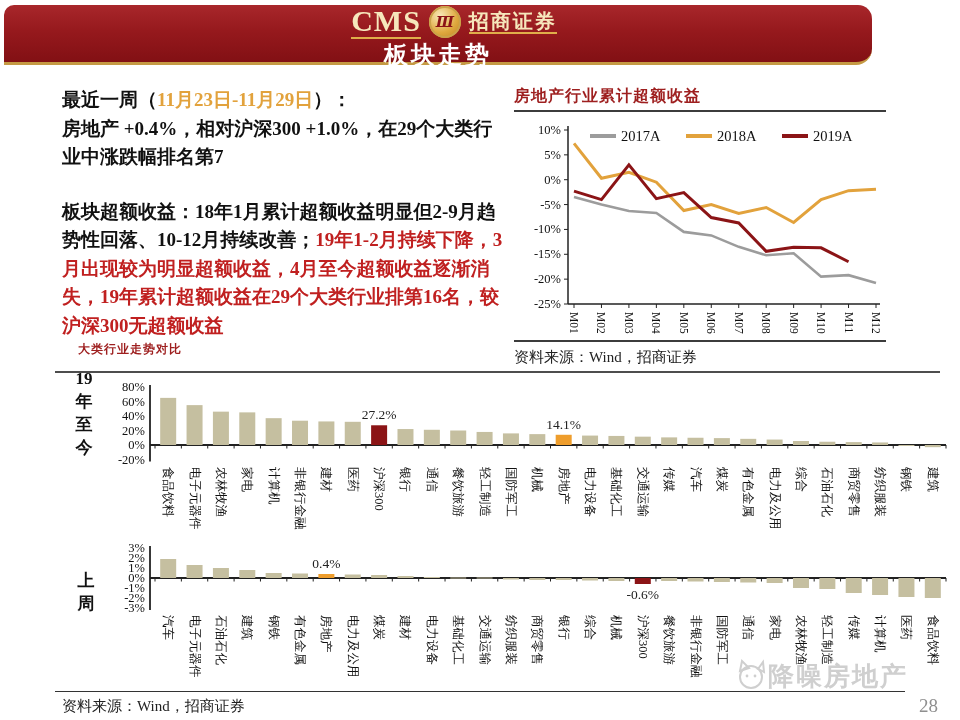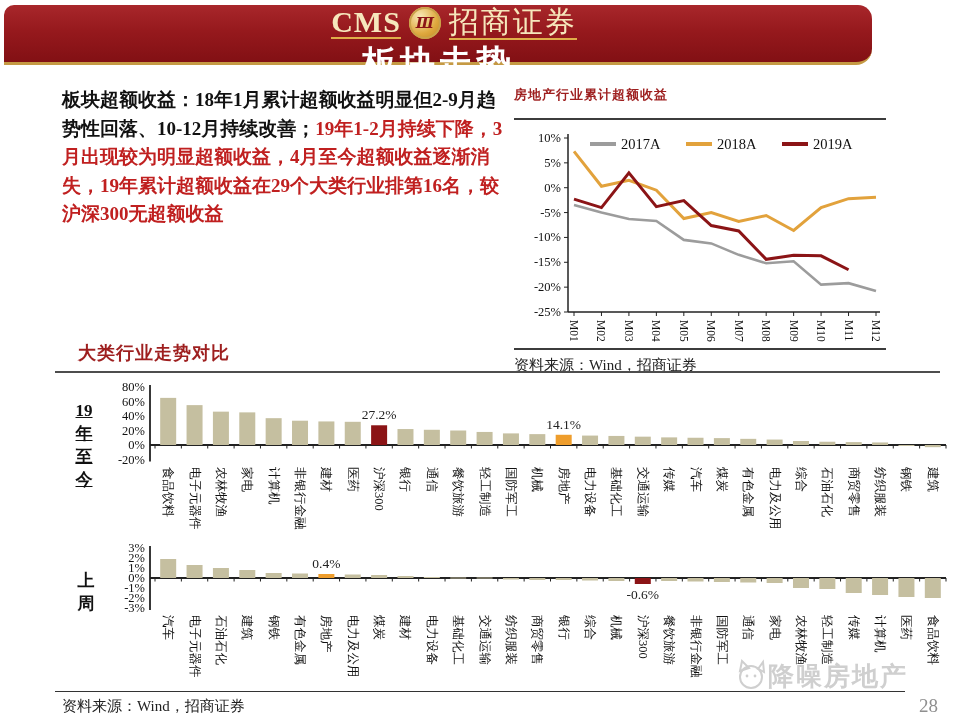--- a/index.html
+++ b/index.html
@@ -10,45 +10,45 @@
   .header{position:absolute;left:4px;top:5px;width:868px;height:57px;
     background:linear-gradient(180deg,#a8272b 0%,#96191d 45%,#821014 100%);
     border-bottom:3px solid #c59a44;border-radius:10px 14px 16px 0;
     display:flex;align-items:center;flex-direction:column;}
   .logo{display:flex;align-items:center;margin-left:32px;}
   .logo-cms{color:#f6e7bc;font-weight:bold;font-size:30px;letter-spacing:1px;border-bottom:2px solid #e0ae4a;line-height:1.05;}
   .emblem{width:32px;height:32px;border-radius:50%;margin:0 8px;flex:0 0 auto;
     background:radial-gradient(circle at 35% 30%,#f8e9b8,#dfa93f 55%,#b97f1e);
     display:flex;align-items:center;justify-content:center;
     color:#8b1416;font-weight:bold;font-style:italic;font-size:15px;box-shadow:0 0 0 2px #caa24a inset;}
-  .logo-name{color:#f6e7bc;font-weight:normal;font-size:30px;letter-spacing:2px;border-bottom:2px solid #e0ae4a;line-height:1.1;}
-  .header-title{color:#ffffff;font-weight:bold;font-size:35px;letter-spacing:3px;
+  .logo-name{color:#f6e7bc;font-weight:bold;font-size:20px;letter-spacing:2px;border-bottom:2px solid #e0ae4a;line-height:1.1;}
+  .header-title{color:#ffffff;font-weight:bold;font-size:24px;letter-spacing:3px;
     font-family:"Liberation Sans","DejaVu Sans",sans-serif;}
 
   
   .intro{position:absolute;left:62px;top:86px;width:448px;font-size:19px;font-weight:bold;
     line-height:1.5;color:#111;}
   .intro p{margin:0 0 26px 0;}
   .t-orange{color:var(--date_orange);}
   .t-red{color:var(--text_red);}
 
-  .section-title{position:absolute;left:78px;top:341px;font-size:18px;font-weight:bold;color:var(--accent_red);letter-spacing:1px;}
+  .section-title{position:absolute;left:78px;top:341px;font-size:12px;font-weight:bold;color:var(--accent_red);letter-spacing:1px;}
 
   
   .rc{position:absolute;left:514px;top:86px;width:372px;}
-  .rc-title{font-size:13px;font-weight:bold;color:var(--accent_red);letter-spacing:1px;
-    border-bottom:2px solid #3c3c3c;padding-bottom:14px;}
+  .rc-title{font-size:16px;font-weight:bold;color:var(--accent_red);letter-spacing:1px;
+    border-bottom:2px solid #3c3c3c;padding-bottom:3px;}
   .rc-chart{margin-top:4px;}
   .rc-source{border-top:2px solid #3c3c3c;margin-top:2px;padding-top:6px;font-size:15px;color:#222;}
 
   
   .divider-top{position:absolute;left:55px;top:371px;width:885px;height:0;border-top:2px solid #4d4d4d;}
   .rowlabel{position:absolute;width:24px;font-size:17px;font-weight:bold;color:#111;
     word-break:break-all;line-height:1.35;text-align:center;}
-  .rl-a{left:72px;top:400px;text-decoration:underline;}
+  .rl-a{left:72px;top:368px;}
   .rl-b{left:74px;top:570px;}
   .barchart{position:absolute;left:103px;width:852px;text-decoration:underline;}
   .bc-a{top:377px;height:162px;}
   .bc-b{top:538px;height:168px;}
 
   
   .footer-line{position:absolute;left:55px;top:691px;width:850px;border-top:1.5px solid #333;}
   .footer-source{position:absolute;left:62px;top:697px;font-size:15px;color:#222;}
   .page-num{position:absolute;right:22px;top:695px;font-size:19px;color:#8f8f8f;}
   .watermark{position:absolute;right:52px;top:659px;display:flex;align-items:flex-start;color:#c9c9c9;}
@@ -64,20 +64,22 @@
   <div class="header">
     <div class="logo">
       <span class="logo-cms">CMS</span>
       <span class="emblem">Ⅲ</span>
       <span class="logo-name">招商证券</span>
     </div>
     <div class="header-title">板块走势</div>
   </div>
 
   <div class="intro">
+    <p><span>最近一周（</span><span class="t-orange">11月23日-11月29日</span><span>）：</span><br>
+    <span>房地产 +0.4%，相对沪深300 +1.0%，在29个大类行业中涨跌幅排名第7</span></p>
     <p><span>板块超额收益：18年1月累计超额收益明显但2-9月趋势性回落、10-12月持续改善；</span><span class="t-red">19年1-2月持续下降，3月出现较为明显超额收益，4月至今超额收益逐渐消失，19年累计超额收益在29个大类行业排第16名，较沪深300无超额收益</span></p>
   </div>
 
   <div class="section-title">大类行业走势对比</div>
 
   <div class="rc">
     <div class="rc-title">房地产行业累计超额收益</div>
     <div class="rc-chart" id="line-chart"><svg width="372" height="218" viewBox="0 0 372 218">
           <line x1="54" y1="10" x2="54" y2="188" stroke="#222" stroke-width="1.5"></line>
           <line x1="50" y1="14" x2="54" y2="14" stroke="#222" stroke-width="1"></line>

